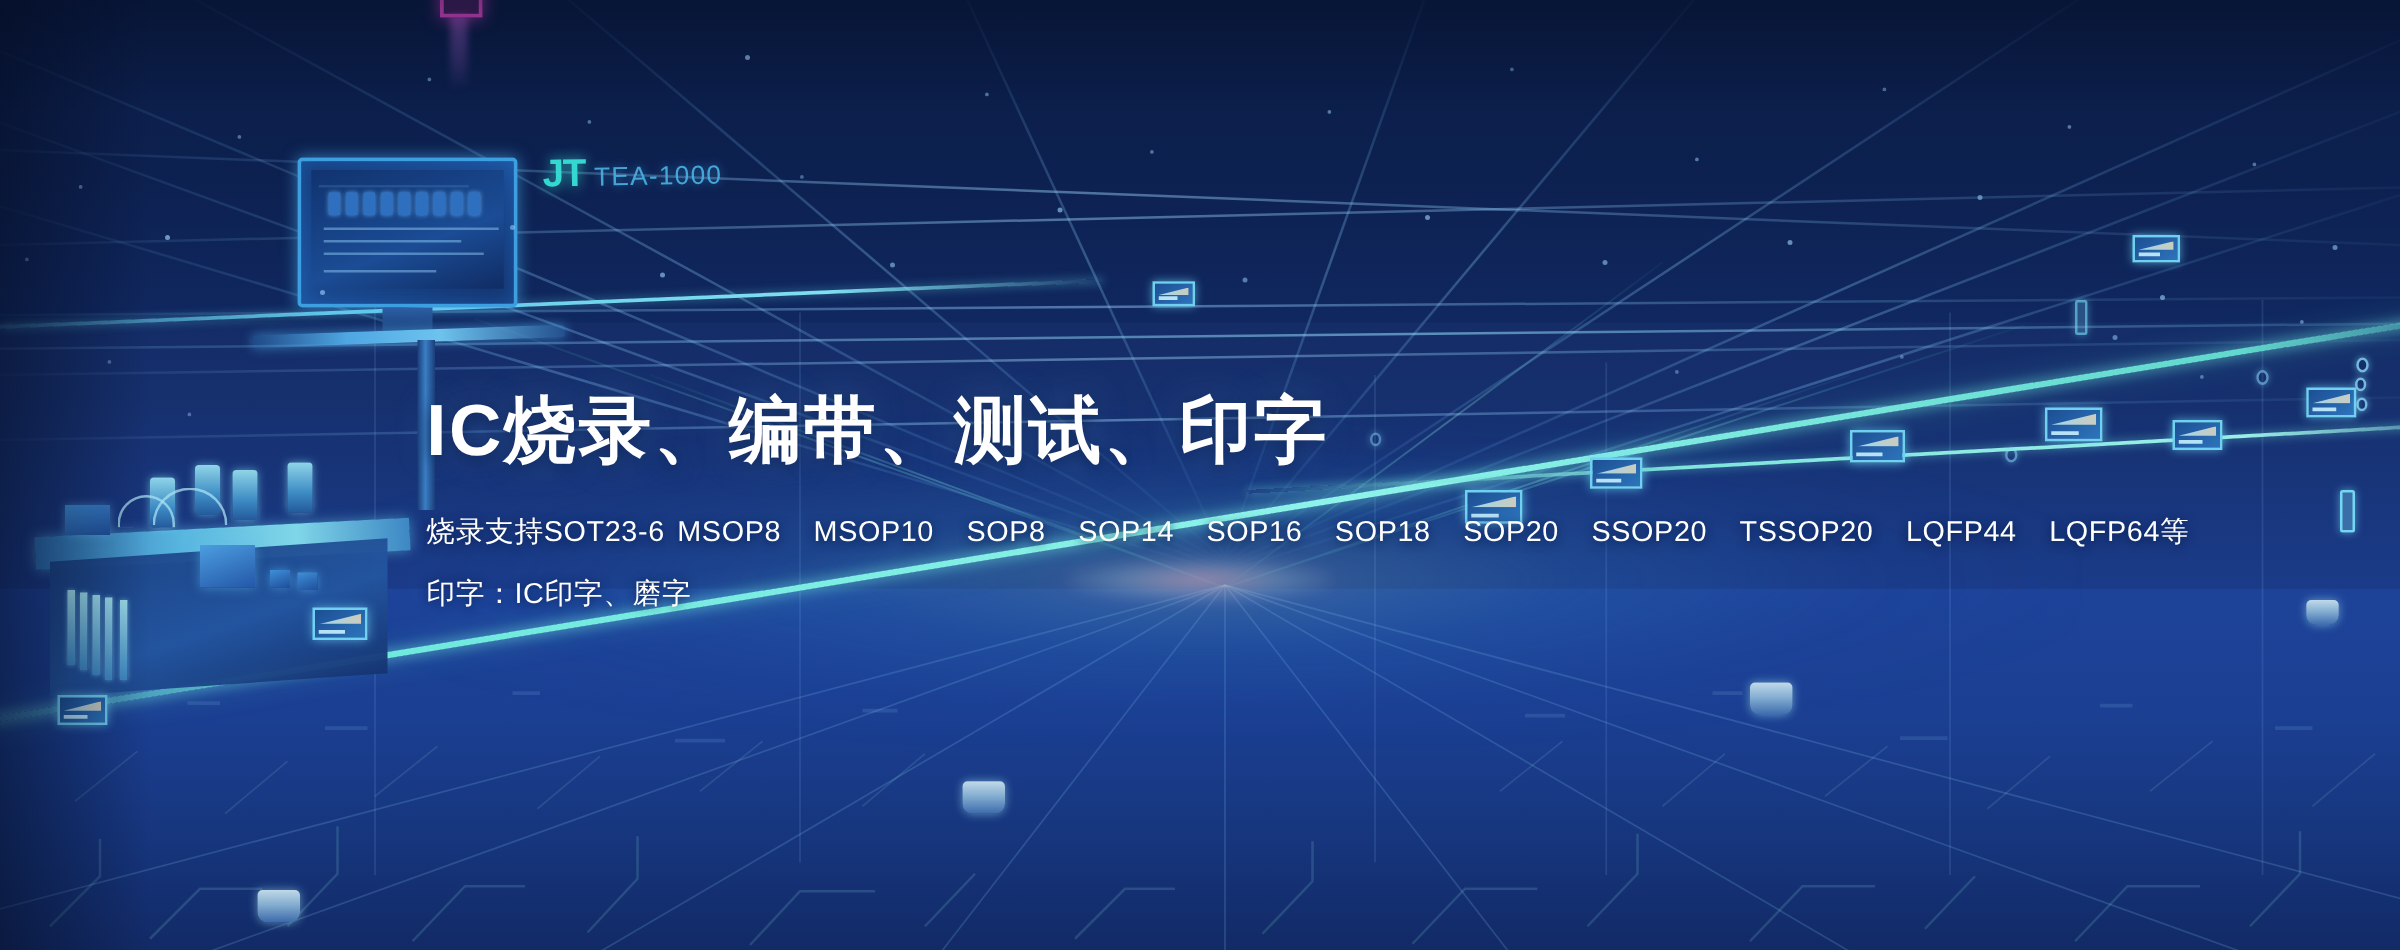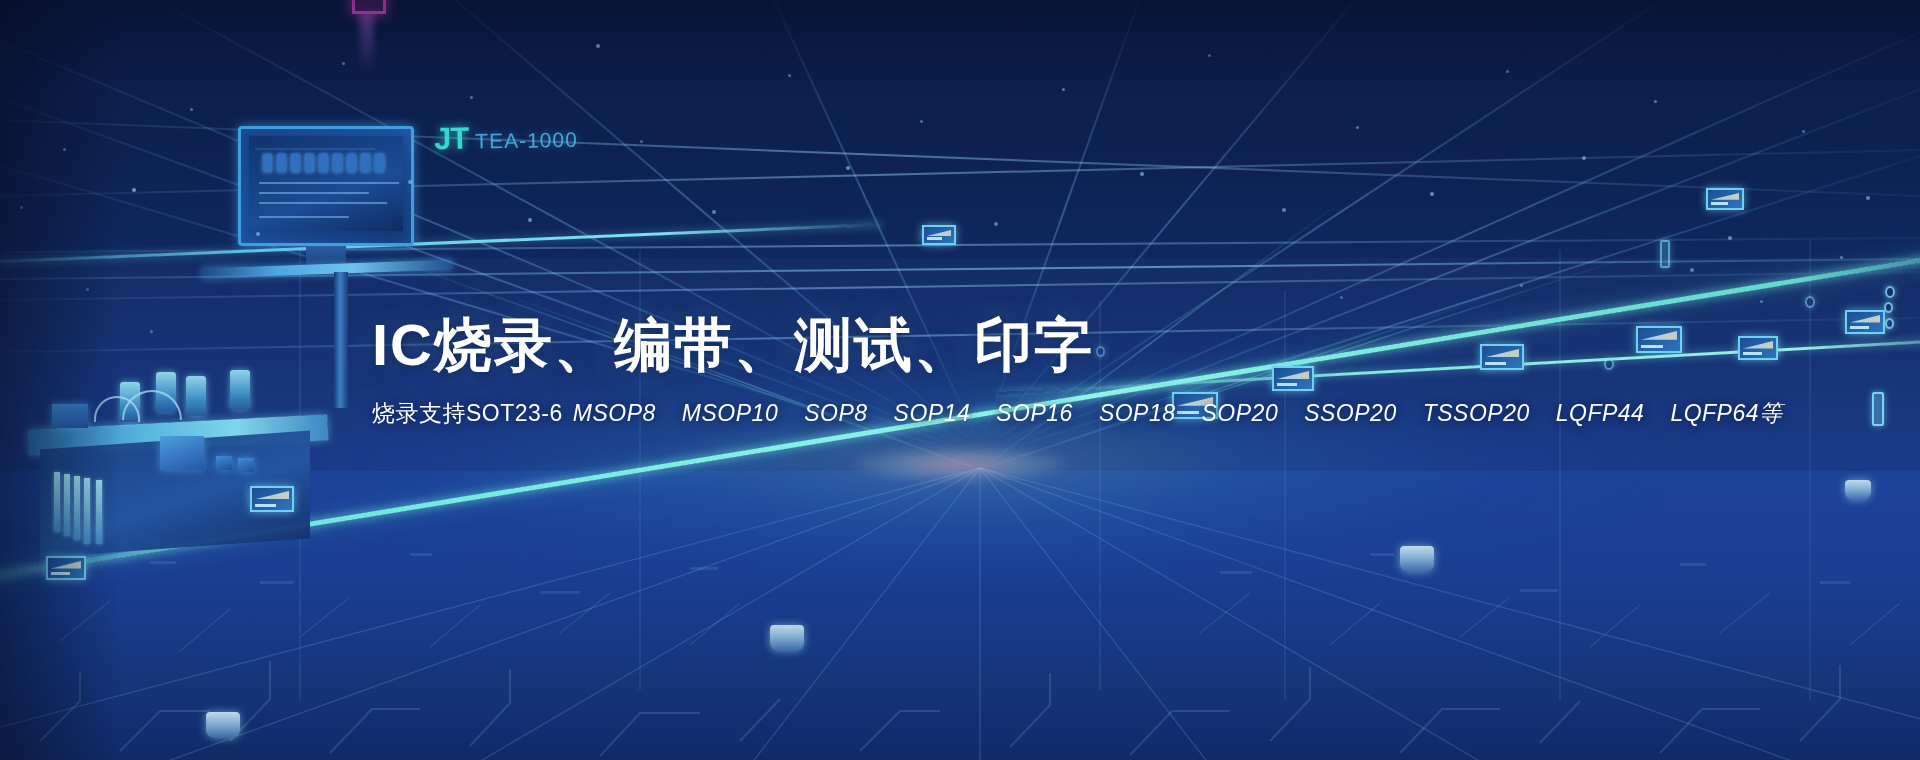--- a/index.html
+++ b/index.html
@@ -151,44 +151,44 @@
     font-size:31px;font-weight:700;letter-spacing:-1px;
     color:#35d8d0;text-shadow:0 0 10px rgba(60,225,215,.8);
     font-family:"Liberation Sans",sans-serif;
   }
   .logo-model{
     font-size:21px;letter-spacing:1px;color:#4ab4e6;opacity:.9;
     text-shadow:0 0 8px rgba(70,180,235,.6);
   }
 
   
-  .content{position:absolute;left:372px;top:310px;width:1300px;}
+  .content{position:absolute;left:341px;top:310px;width:1300px;}
   .headline{
     margin:0;
     font-size:58px;
     font-weight:700;
     color:#ffffff;
     letter-spacing:2px;
     line-height:1.2;
     text-shadow:0 2px 14px rgba(5,25,70,.85),0 0 26px rgba(120,190,255,.35);
     white-space:nowrap;
   }
-  .sub-list{margin:22px 0 0 0;padding:0;list-style:none;}
+  .sub-list{margin:34px 0 0 0;padding:0;list-style:none;}
   .sub-line{
     color:#ffffff;
     font-size:23px;
     line-height:1.0;
     margin-bottom:26px;
     letter-spacing:.5px;
     text-shadow:0 1px 8px rgba(5,25,70,.9);
     white-space:nowrap;
   }
   .pkg-row{display:flex;align-items:baseline;flex-wrap:nowrap;}
   .pkg-lead{margin-right:10px;}
-  .pkg{margin-right:26px;font-style:italic;}
+  .pkg{margin-right:26px;}
   .pkg:last-child{margin-right:0;}
 
   
   .vignette-l{position:absolute;left:0;top:0;width:120px;height:100%;background:linear-gradient(90deg,rgba(4,12,34,.55),rgba(4,12,34,0));pointer-events:none;}
   .vignette-t{position:absolute;left:0;top:0;width:100%;height:90px;background:linear-gradient(180deg,rgba(4,12,34,.45),rgba(4,12,34,0));pointer-events:none;}
 </style>
 </head>
 <body>
 
 <div class="banner">
@@ -452,19 +452,20 @@
         <span class="pkg">SOP8</span>
         <span class="pkg">SOP14</span>
         <span class="pkg">SOP16</span>
         <span class="pkg">SOP18</span>
         <span class="pkg">SOP20</span>
         <span class="pkg">SSOP20</span>
         <span class="pkg">TSSOP20</span>
         <span class="pkg">LQFP44</span>
         <span class="pkg">LQFP64等</span>
       </div>
+      <div class="sub-line">印字：IC印字、磨字</div>
     </div>
   </div>
 
   <div class="vignette-l"></div>
   <div class="vignette-t"></div>
 
 </div>
 
 </body></html>

